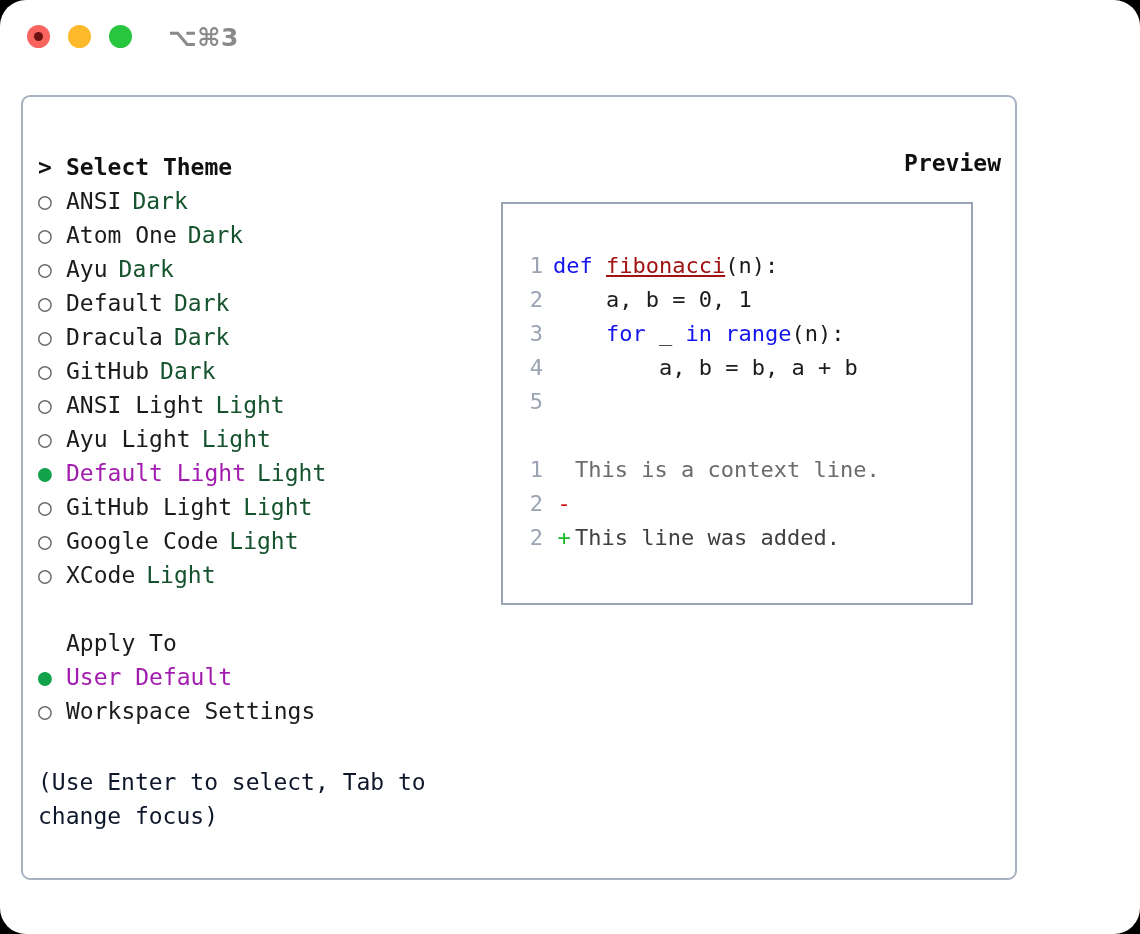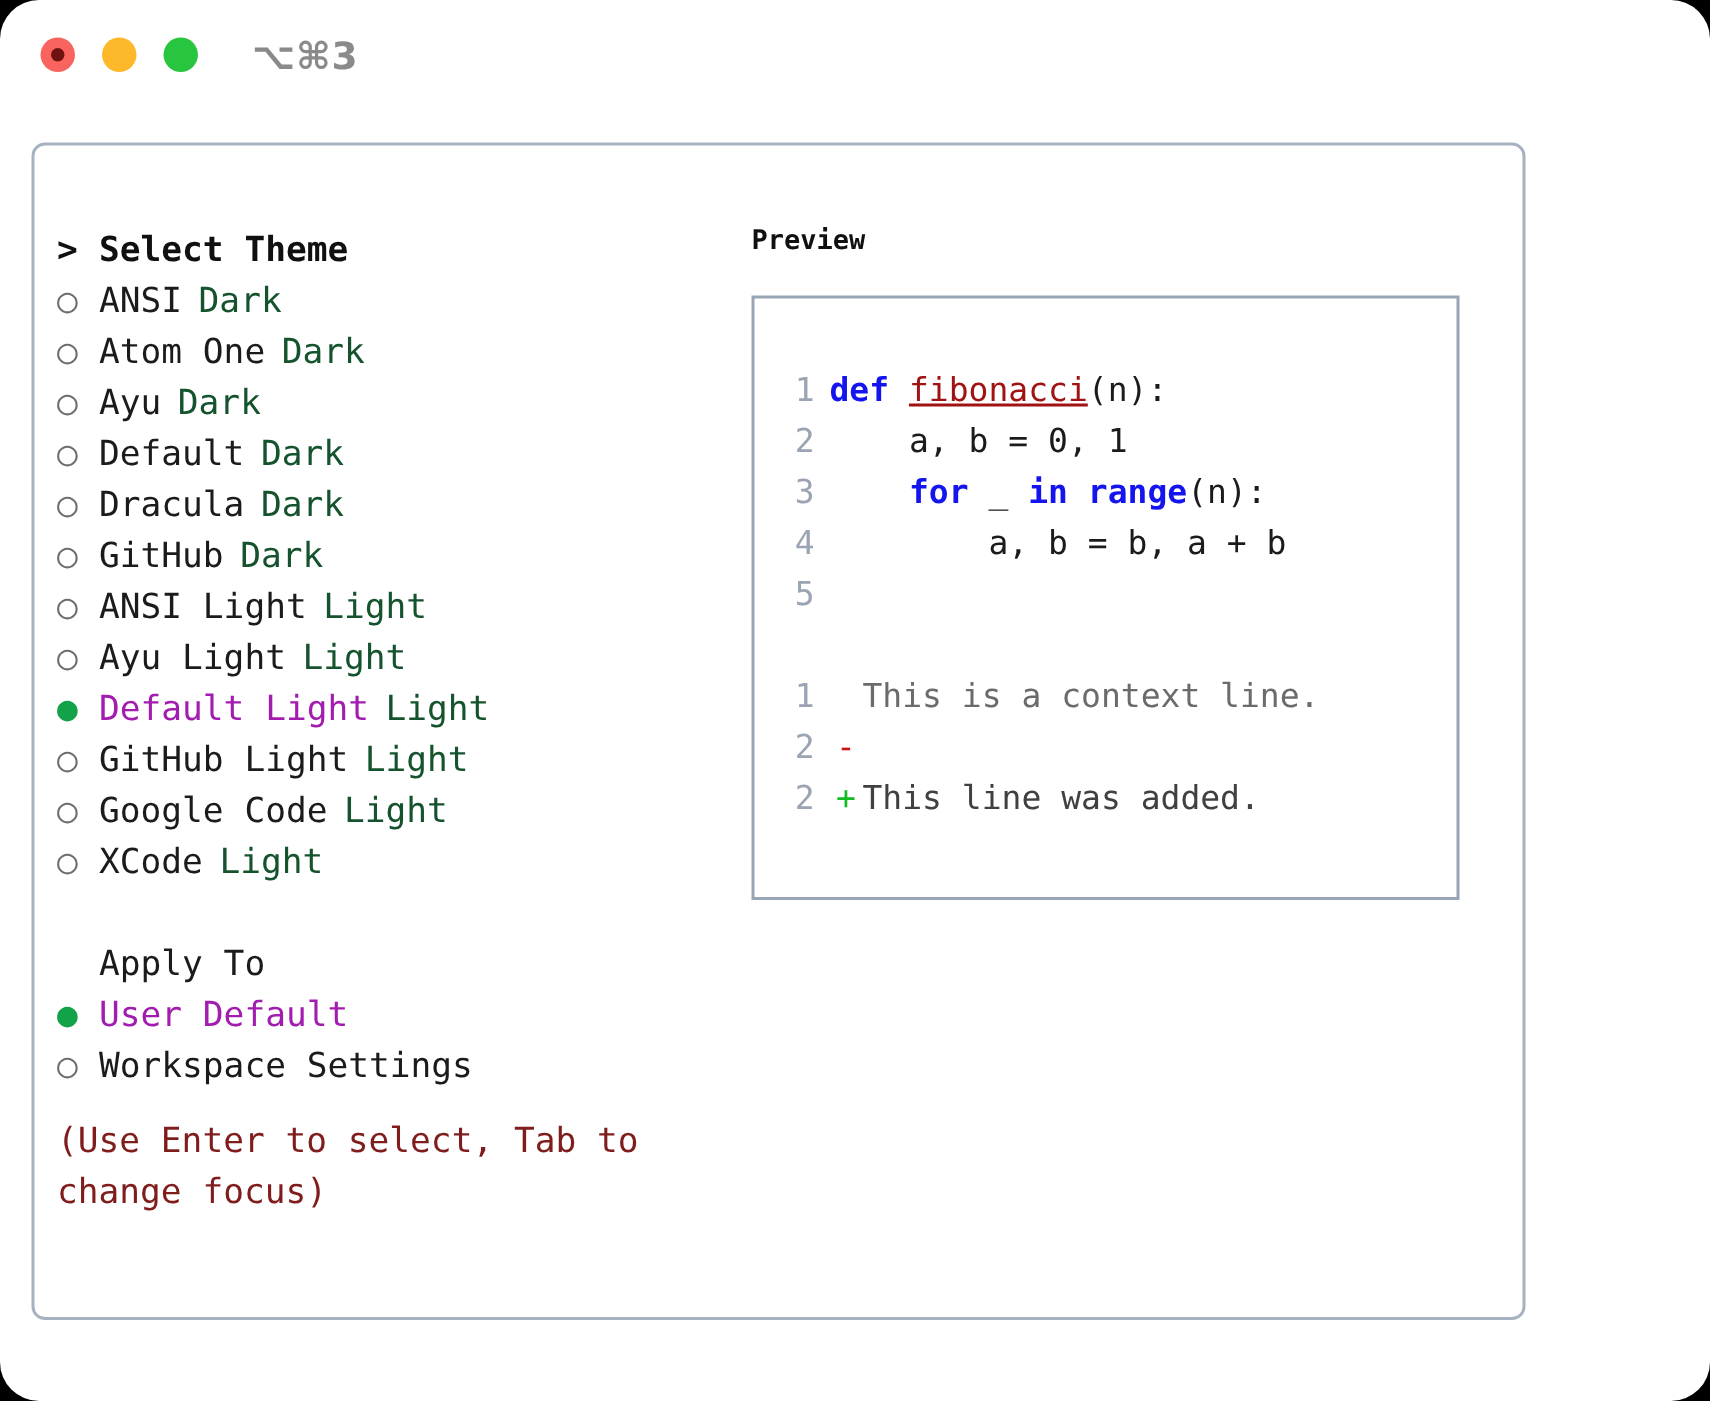--- a/index.html
+++ b/index.html
@@ -127,34 +127,35 @@
     margin-left: 11px;
   }
 
   .row.selected .label { color: #a21caf; }
 
   .plain-row .marker { color: transparent; }
 
   .section-gap { height: 34px; }
 
   .hint {
-    margin-top: 16px;
-    font-size: 23px;
-    color: #7f1d1d;
+    margin-top: 37px;
+    font-size: 23px;
+    color: #0f172a;
     line-height: 34px;
     width: 400px;
     white-space: normal;
   }
 
   
   .preview-title {
-    font-size: 18px;
+    font-size: 23px;
     font-weight: bold;
     color: #101010;
     margin-bottom: 0;
+    text-align: right;
   }
   .preview-box {
     margin-top: 26px;
     width: 472px;
     height: 403px;
     border: 2px solid #99a5b5;
     background: #ffffff;
     box-sizing: border-box;
     padding-top: 45px;
   }
@@ -173,21 +174,21 @@
     color: #9aa4b2;
     margin-right: 10px;
   }
   .sign {
     width: 22px;
     flex: 0 0 22px;
     text-align: center;
   }
   .code-text { color: #1b1b1b; }
 
-  .tok-kw   { color: #1414ee; font-weight: bold; }
+  .tok-kw   { color: #1414ee; }
   .tok-fn   { color: #a11212; text-decoration: underline; }
   .tok-txt  { color: #1b1b1b; }
 
   .diff-ctx { color: #6b6b6b; }
   .diff-del { color: #cc1111; }
   .diff-add { color: #404040; }
   .sign.diff-del { color: #cc1111; }
   .sign.diff-add { color: #11bb22; }
   .sign.diff-ctx { color: transparent; }
 

